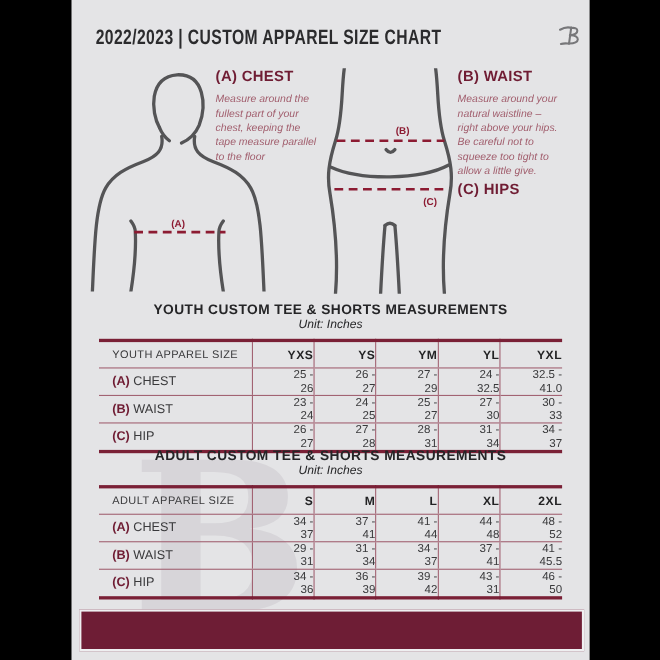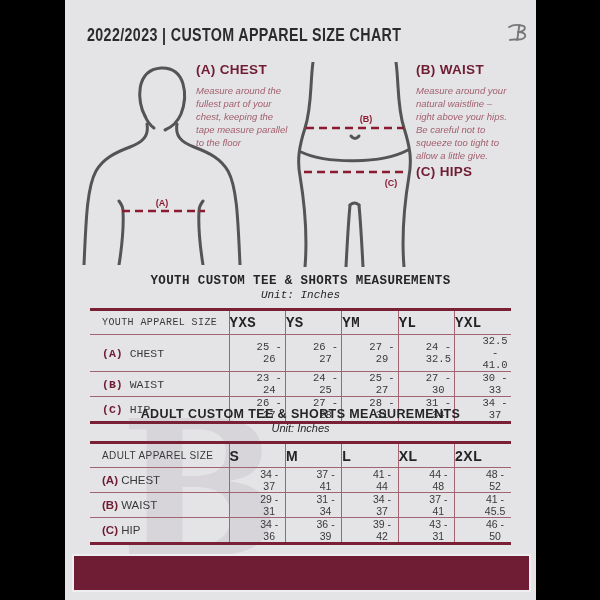--- a/index.html
+++ b/index.html
@@ -48,24 +48,24 @@
   .tbl-unit{font-size:11px;font-style:italic;color:#252527;text-align:center;margin-top:1px;line-height:13px;}
   table.size-table{border-collapse:collapse;width:421px;table-layout:fixed;margin-top:6px;
     border-top:3px solid var(--line-thick);border-bottom:3px solid var(--line-thick);}
   .size-table col.c0{width:139px;}
   .size-table tr{height:22px;}
   .size-table tr.hdr-row{height:25px;}
   .size-table td{border-bottom:1.5px solid var(--line-thin);vertical-align:middle;}
   .size-table tr:last-child td{border-bottom:0;}
   .size-table td + td{border-left:1.5px solid var(--line-thin);}
   .lbl-cell{padding-left:12px;font-size:10px;letter-spacing:0.4px;color:var(--ink);margin-top:40px;}
-  .size-cell{text-align:left;font-weight:bold;font-size:14px;color:var(--ink-dark);letter-spacing:0.5px;}
+  .size-cell{text-align:right;font-weight:bold;font-size:11px;color:var(--ink-dark);letter-spacing:0.5px;}
   .row-lbl{padding-left:12px;font-size:11.5px;color:var(--ink);}
   .pfx{color:var(--maroon);font-weight:bold;}
-  .val-cell{text-align:center;font-size:10.5px;color:var(--ink);padding-left:24px;}
+  .val-cell{text-align:right;font-size:10.5px;color:var(--ink);padding-left:24px;}
 
   .footer-bar{position:absolute;left:7px;top:554px;width:459px;height:38px;
     background:var(--footer);border:2px solid #efeff1;z-index:2;}
 </style>
 </head>
 <body>
 
 <div class="stage">
   <div class="doc">
 
@@ -128,21 +128,21 @@
 natural waistline –
 right above your hips.
 Be careful not to
 squeeze too tight to
 allow a little give.</div>
       </div>
       <div class="guide-block" style="left:351px;top:164px;width:124px;">
         <div class="guide-h">(C) HIPS</div>
       </div>
 
-      <div class="tbl-wrap" style="top:274px;font-family:Liberation Mono, monospace;">
+      <div class="tbl-wrap" style="top:274px;">
         <div class="tbl-title">YOUTH CUSTOM TEE &amp; SHORTS MEASUREMENTS</div>
         <div class="tbl-unit">Unit: Inches</div>
         <table class="size-table">
           <colgroup>
               <col class="c0">
               <col>
               <col>
               <col>
               <col>
               <col>

